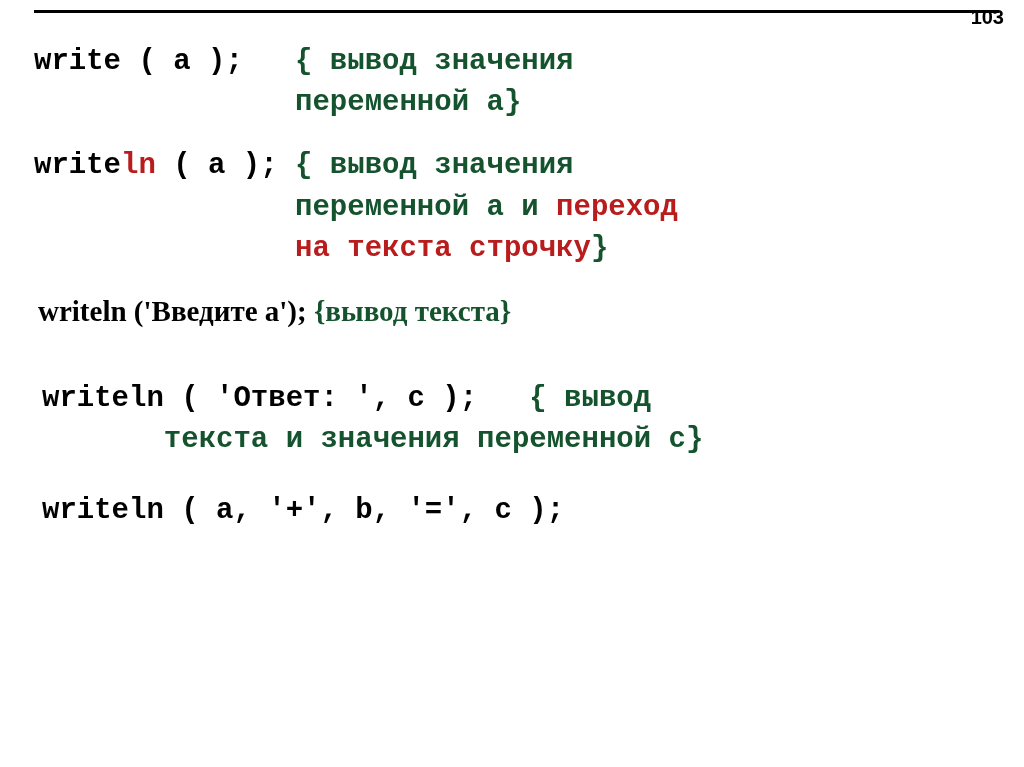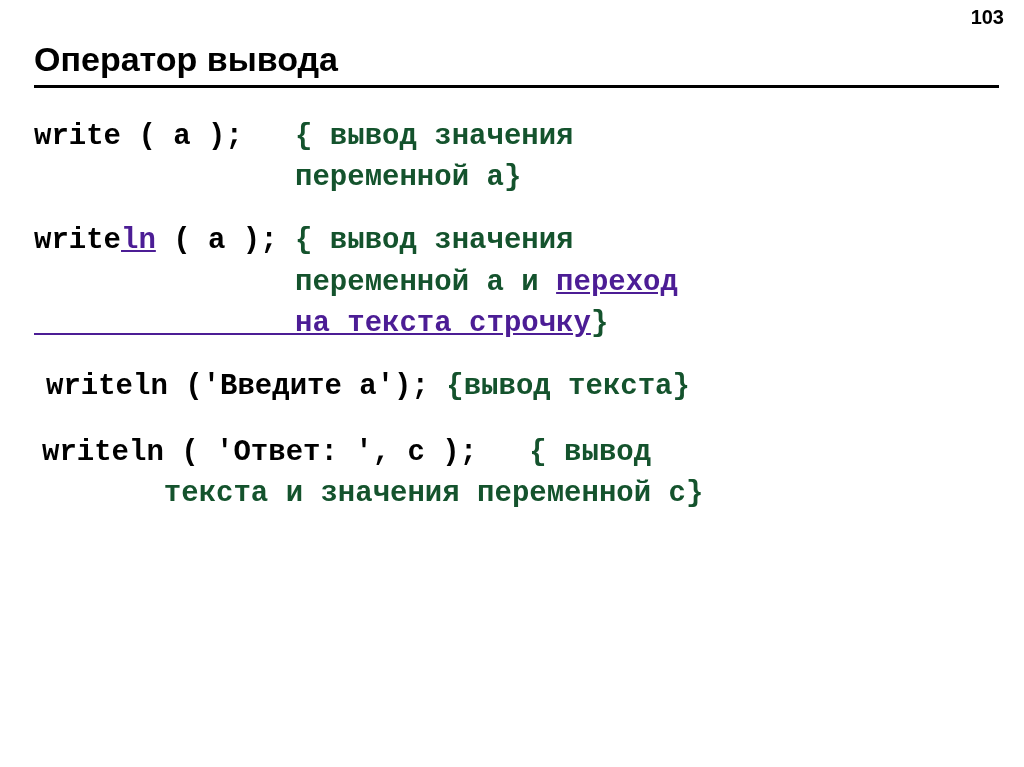--- a/index.html
+++ b/index.html
@@ -40,39 +40,39 @@
   .code {
     font-family: "Courier New", Courier, monospace;
     font-size: 29px;
     font-weight: bold;
     line-height: 1.42;
     white-space: pre;
     color: #000;
   }
   .block { margin-bottom: 22px; }
   .blue  { color: #14532d; }
-  .red   { color: #4c1d95; text-decoration: underline; }
+  .red   { color: #b91c1c; }
   .black { color: #000; text-align: center; }
 </style>
 </head>
 <body>
 
 <div class="slide">
 
   <div class="page-number">103</div>
 
-  <div class="title">Оператор вывода</div>
   <hr class="rule">
 
   <div class="code block"><span class="black">write ( a );   </span><span class="blue">{ вывод значения</span>
 <span class="blue">               переменной a}</span></div>
 
   <div class="code block"><span class="black">write</span><span class="red">ln</span><span class="black"> ( a ); </span><span class="blue">{ вывод значения</span>
 <span class="blue">               переменной a и </span><span class="red">переход</span>
 <span class="red">               на текста строчку</span><span class="blue">}</span></div>
 
-  <div class="code block" style="margin-left:12px;"><span class="black">writeln ('Введите a'); </span><span class="blue">{вывод текста}</span></div>
+  <div class="code block" style="margin-left:4px;font-family:Liberation Serif, serif;"><span class="black">writeln ('Введите a'); </span><span class="blue">{вывод текста}</span></div>
 
-  <div class="code block" style="margin-left:8px; margin-top:25px;"><span class="black">writeln ( 'Ответ: ', c );   </span><span class="blue">{ вывод</span>
+  <div class="code block" style="margin-left:8px; margin-top:46px;"><span class="black">writeln ( 'Ответ: ', c );   </span><span class="blue">{ вывод</span>
 <span class="blue">       текста и значения переменной c}</span></div>
 
+  <div class="code block" style="margin-left:8px; margin-top:30px;"><span class="black">writeln ( a, '+', b, '=', c );</span></div>
 
 </div>
 
 </body></html>

